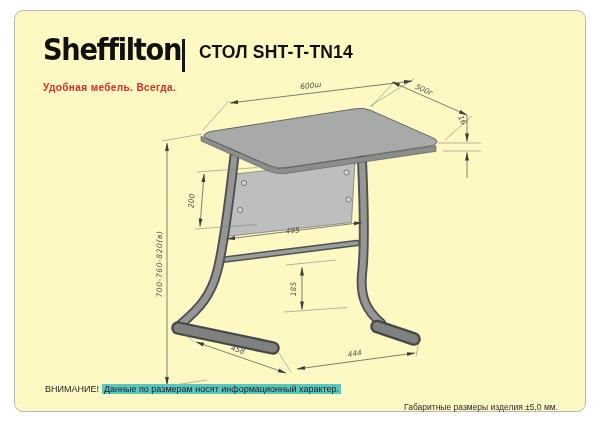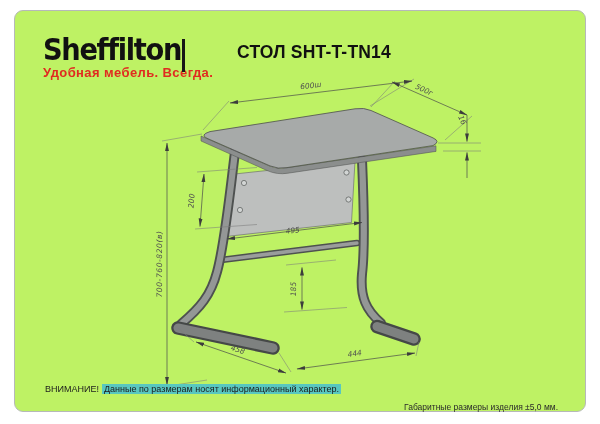--- a/index.html
+++ b/index.html
@@ -2,37 +2,37 @@
 <html style="--brand-red: #e02b20; --highlight-teal: #58c7bf; --ink: #111111; --dim-line: #4a4a4a;"><head>
 <meta charset="utf-8">
 <style>
   html,body{margin:0;padding:0;}
   body{
     width:600px;height:424px;position:relative;background:#ffffff;
     font-family:"Liberation Sans", sans-serif;overflow:hidden;
   }
   .card{
     position:absolute;left:14px;top:10px;right:14px;bottom:12px;
-    border:1.6px solid #b6b9b9;border-radius:9px;background:#bef264;
+    border:1.6px solid #b6b9b9;border-radius:9px;background:#fef9c3;
   }
   
   .logo{position:absolute;left:28px;top:23px;}
   .logo-text{
     display:inline-block;transform:scaleX(.88);transform-origin:0 0;
     font-family:"DejaVu Sans", sans-serif;font-weight:bold;font-size:31px;
     line-height:30px;letter-spacing:-1.5px;color:var(--ink,#111);white-space:nowrap;
   }
   .tagline{
-    margin-top:1px;font-size:13px;font-weight:bold;letter-spacing:.4px;
+    margin-top:18px;font-size:10px;font-weight:bold;letter-spacing:.4px;
     color:var(--brand-red,#e02b20);white-space:nowrap;
   }
   .divider{position:absolute;left:167px;top:28px;width:2.5px;height:33px;background:#161616;}
   .title{
     position:absolute;left:184px;top:31px;font-size:17.5px;font-weight:bold;
-    letter-spacing:.2px;color:var(--ink,#111);white-space:nowrap;margin-left:38px;
+    letter-spacing:.2px;color:var(--ink,#111);white-space:nowrap;
   }
   
   svg.draw{position:absolute;left:0;top:0;}
   .dl{stroke:var(--dim-line,#4a4a4a);stroke-width:.7;fill:none;}
   .xl{stroke:#7b7b7b;stroke-width:.55;fill:none;}
   .lbl{
     font-family:"DejaVu Sans", sans-serif;font-style:italic;font-size:7.5px;
     fill:#4f4f4f;text-anchor:middle;
   }
   .lbl-long{font-size:7.5px;letter-spacing:.6px;}

